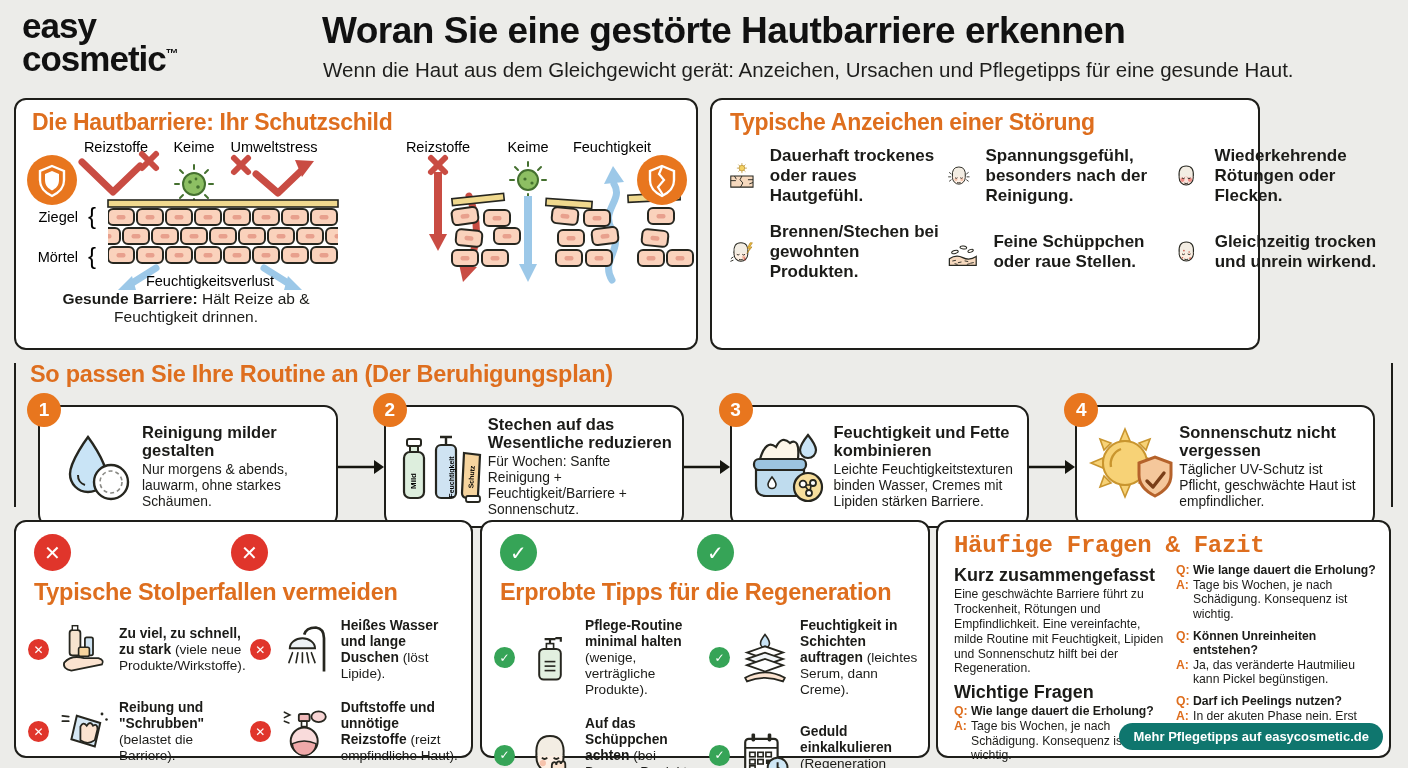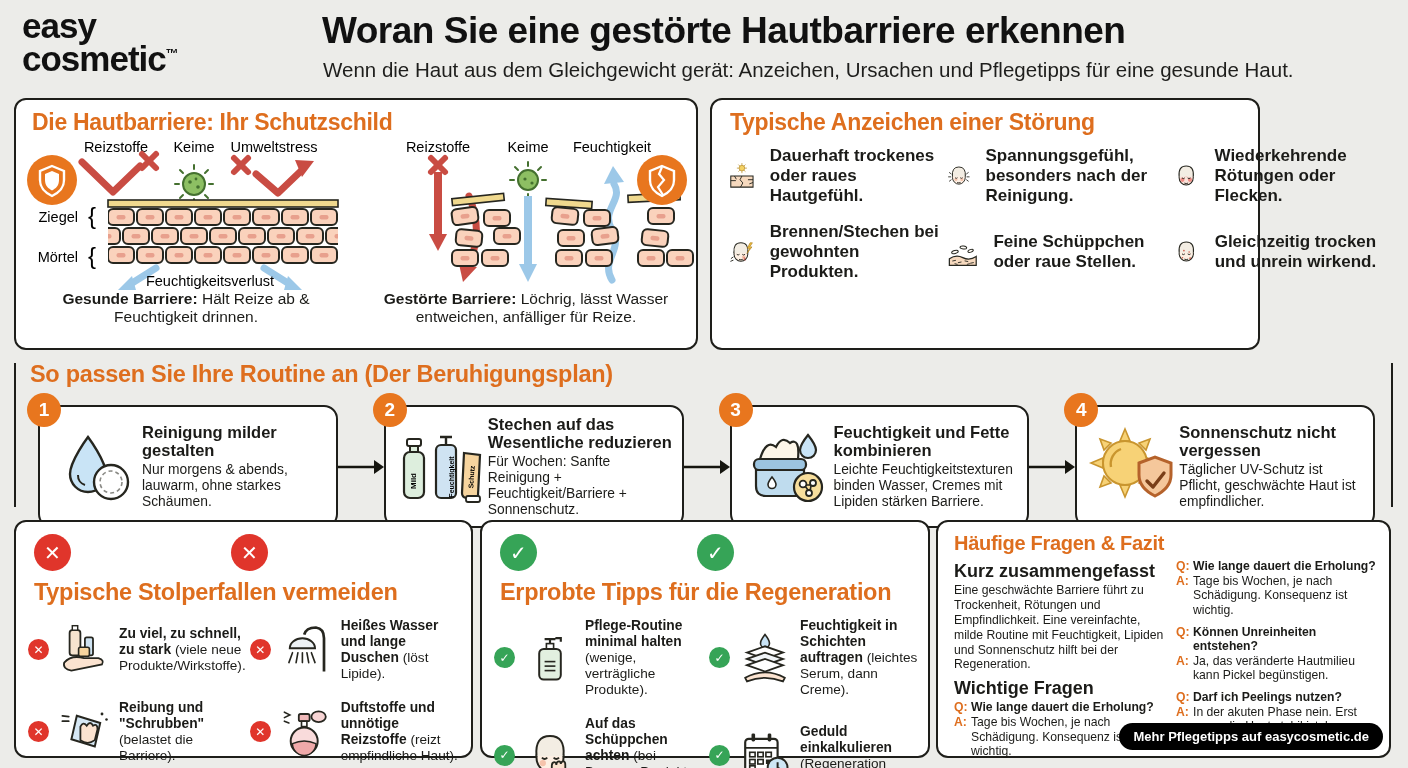--- a/index.html
+++ b/index.html
@@ -53,31 +53,31 @@
   .circle-sm { width:21px; height:21px; border-radius:50%; display:flex; align-items:center; justify-content:center; color:#fff; font-weight:bold; font-size:12px; flex:0 0 21px; }
   .red { background:#E0352B; }
   .green { background:#36A457; }
   #pitfalls .panel-title, #tips .panel-title { padding:8px 0 0 18px; font-size:23.5px; }
   .fault-grid { display:grid; grid-template-columns:1fr 1fr; row-gap:18px; column-gap:4px; padding:12px 8px 0 12px; }
   .fault-item { display:flex; align-items:center; gap:7px; }
   .fault-item .txt { font-size:13.6px; line-height:1.16; max-width:148px; }
   .fault-item .txt b { font-size:13.8px; }
   .fault-icon { flex:0 0 56px; display:flex; justify-content:center; }
   
-  #faq .panel-title { padding:10px 0 4px 16px; font-size:20px; }
+  #faq .panel-title { padding:10px 0 4px 16px; font-size:24px;font-family:Liberation Mono, monospace; }
   .faq-cols { display:flex; padding:0 10px 0 16px; gap:10px; }
   .faq-left { width:212px; }
   .faq-right { flex:1; }
   .faq h4 { font-size:18px; margin:2px 0 1px; }
   .faq p { font-size:12.2px; line-height:1.22; margin-bottom:6px; }
   .qa { margin-bottom:7px; }
   .qa-row { display:flex; font-size:12.2px; line-height:1.2; }
   .qa-label { color:#DE6E1E; font-weight:bold; flex:0 0 17px; }
   .qa-q { font-weight:bold; }
-  .faq-btn { position:absolute; right:6px; bottom:6px; background:#000000; color:#fff; font-weight:bold; font-size:13px; padding:6px 14px; border-radius:15px; border:none; cursor:pointer; }
+  .faq-btn { position:absolute; right:6px; bottom:6px; background:#0f766e; color:#fff; font-weight:bold; font-size:13px; padding:6px 14px; border-radius:15px; border:none; cursor:pointer; }
   svg text { font-family:"Liberation Sans","DejaVu Sans",sans-serif; }
 </style>
 </head>
 <body>
 
 <div class="logo">
   <div>easy</div>
   <div><span>cosmetic</span><sup>™</sup></div>
 </div>
 <div class="hdr-title">Woran Sie eine gestörte Hautbarriere erkennen</div>
@@ -232,21 +232,20 @@
           <use href="#brick" x="202" y="92"></use>
           <use href="#brick" x="236" y="90" transform="rotate(-7 249 98)"></use>
           <use href="#brick" x="286" y="92" transform="rotate(6 299 100)"></use>
         <use href="#brick" x="96" y="112"></use>
           <use href="#brick" x="126" y="112"></use>
           <use href="#brick" x="200" y="112"></use>
           <use href="#brick" x="230" y="112"></use>
           <use href="#brick" x="282" y="112"></use>
           <use href="#brick" x="311" y="112"></use>
       </svg>
-      <div class="caption"><b>Gestörte Barriere:</b><span> Löchrig, lässt Wasser entweichen, anfälliger für Reize.</span></div>
     </div>
   </div>
 </div>
 
 <div class="panel" id="signs">
   <div class="panel-title">Typische Anzeichen einer Störung</div>
   <div class="signs-grid">
     <div class="sign-item">
       <svg width="58" height="58" viewBox="0 0 60 60">
         <circle cx="30" cy="13" r="6" fill="#F5D264" stroke="#B98F2D" stroke-width="1.6"></circle>

